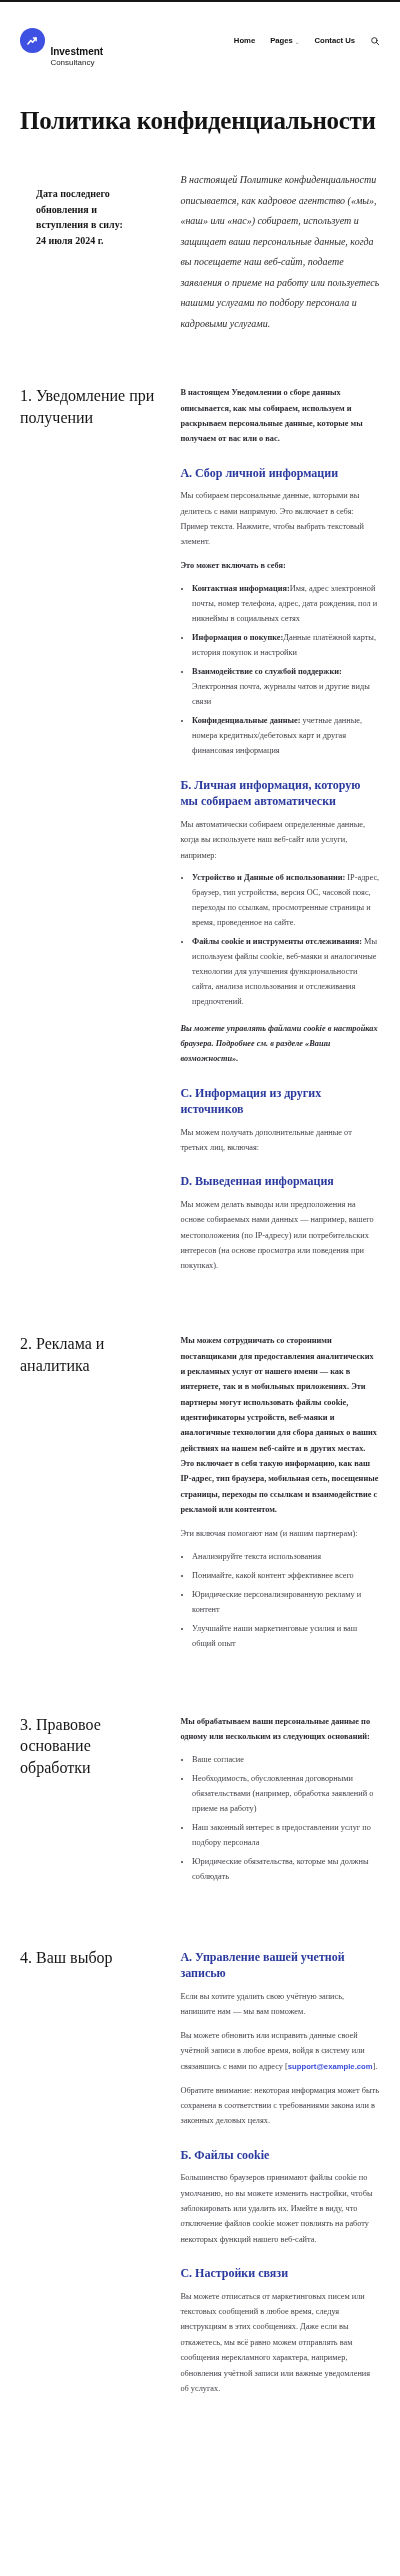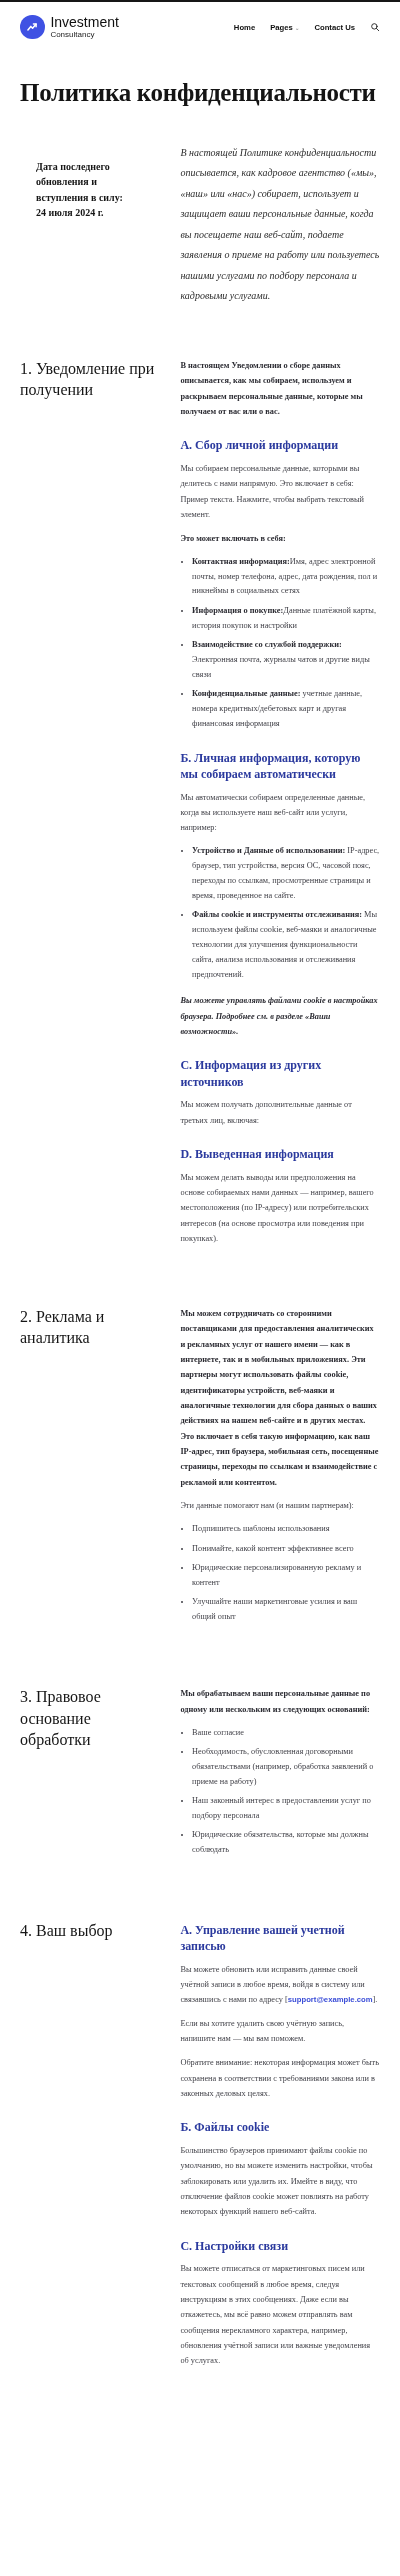--- a/index.html
+++ b/index.html
@@ -6,21 +6,21 @@
   body{width:400px;margin:0 auto;font-family:"Liberation Serif",serif;color:#3f3f46;}
   *{box-sizing:border-box;}
   a{cursor:pointer;}
   .topline{height:1.6px;background:#161616;}
 
   
   .header{display:flex;align-items:center;justify-content:space-between;padding:12.8px 20px 10.7px;font-family:"Liberation Sans",sans-serif;}
   .brand{display:flex;align-items:center;gap:5.9px;}
   .brand-icon{width:24.5px;height:24.5px;border-radius:50%;background:#3f51e3;display:flex;align-items:center;justify-content:center;flex:0 0 auto;}
   .brand-name{line-height:1.15;}
-  .brand-line1{font-weight:400;font-size:14px;color:#101010;}
+  .brand-line1{font-weight:700;font-size:10px;color:#101010;margin-top:32px;}
   .brand-line2{font-size:8px;color:#1d1d1d;}
   .nav{display:flex;align-items:center;gap:15px;}
   .nav a{font-size:7.7px;color:#101010;font-weight:600;text-decoration:none;display:flex;align-items:center;gap:2.1px;}
   .chevron{color:#9a9a9a;font-size:5.3px;transform:translateY(0.5px);}
   .search-btn{display:flex;align-items:center;}
 
   
   .hero h1{font-size:25px;margin:28px 20px 34px;color:#141414;line-height:1.22;font-weight:700;letter-spacing:-0.3px;}
 
   
@@ -111,24 +111,24 @@
     <p>Мы можем получать дополнительные данные от третьих лиц, включая:</p>
     <h3>D. Выведенная информация</h3>
     <p>Мы можем делать выводы или предположения на основе собираемых нами данных — например, вашего местоположения (по IP-адресу) или потребительских интересов (на основе просмотра или поведения при покупках).</p>
   </div>
 </section>
 
 <section class="row">
   <h2 class="label">2. Реклама и аналитика</h2>
   <div class="content">
     <p class="b">Мы можем сотрудничать со сторонними поставщиками для предоставления аналитических и рекламных услуг от нашего имени — как в интернете, так и в мобильных приложениях. Эти партнеры могут использовать файлы cookie, идентификаторы устройств, веб-маяки и аналогичные технологии для сбора данных о ваших действиях на нашем веб-сайте и в других местах. Это включает в себя такую информацию, как ваш IP-адрес, тип браузера, мобильная сеть, посещенные страницы, переходы по ссылкам и взаимодействие с рекламой или контентом.</p>
-    <p>Эти данные помогают нам (и нашим партнерам):</p>
+    <p>Эти включая помогают нам (и нашим партнерам):</p>
     <ul>
 
-    <li>Подпишитесь шаблоны использования</li>
+    <li>Анализируйте текста использования</li>
         <li>Понимайте, какой контент эффективнее всего</li>
         <li>Юридические персонализированную рекламу и контент</li>
         <li>Улучшайте наши маркетинговые усилия и ваш общий опыт</li>
       </ul>
   </div>
 </section>
 
 <section class="row">
   <h2 class="label">3. Правовое основание обработки</h2>
   <div class="content">
@@ -140,22 +140,22 @@
         <li>Наш законный интерес в предоставлении услуг по подбору персонала</li>
         <li>Юридические обязательства, которые мы должны соблюдать</li>
       </ul>
   </div>
 </section>
 
 <section class="row">
   <h2 class="label">4. Ваш выбор</h2>
   <div class="content">
     <h3>А. Управление вашей учетной записью</h3>
+    <p>Если вы хотите удалить свою учётную запись, напишите нам — мы вам поможем.</p>
     <p><span>Вы можете обновить или исправить данные своей учётной записи в любое время, войдя в систему или связавшись с нами по адресу [</span><a class="email-link">support@example.com</a><span>].</span></p>
-    <p>Если вы хотите удалить свою учётную запись, напишите нам — мы вам поможем.</p>
     <p>Обратите внимание: некоторая информация может быть сохранена в соответствии с требованиями закона или в законных деловых целях.</p>
     <h3>Б. Файлы cookie</h3>
     <p>Большинство браузеров принимают файлы cookie по умолчанию, но вы можете изменить настройки, чтобы заблокировать или удалить их. Имейте в виду, что отключение файлов cookie может повлиять на работу некоторых функций нашего веб-сайта.</p>
     <h3>С. Настройки связи</h3>
     <p>Вы можете отписаться от маркетинговых писем или текстовых сообщений в любое время, следуя инструкциям в этих сообщениях. Даже если вы откажетесь, мы всё равно можем отправлять вам сообщения нерекламного характера, например, обновления учётной записи или важные уведомления об услугах.</p>
   </div>
 </section>
 
 
 </body></html>

